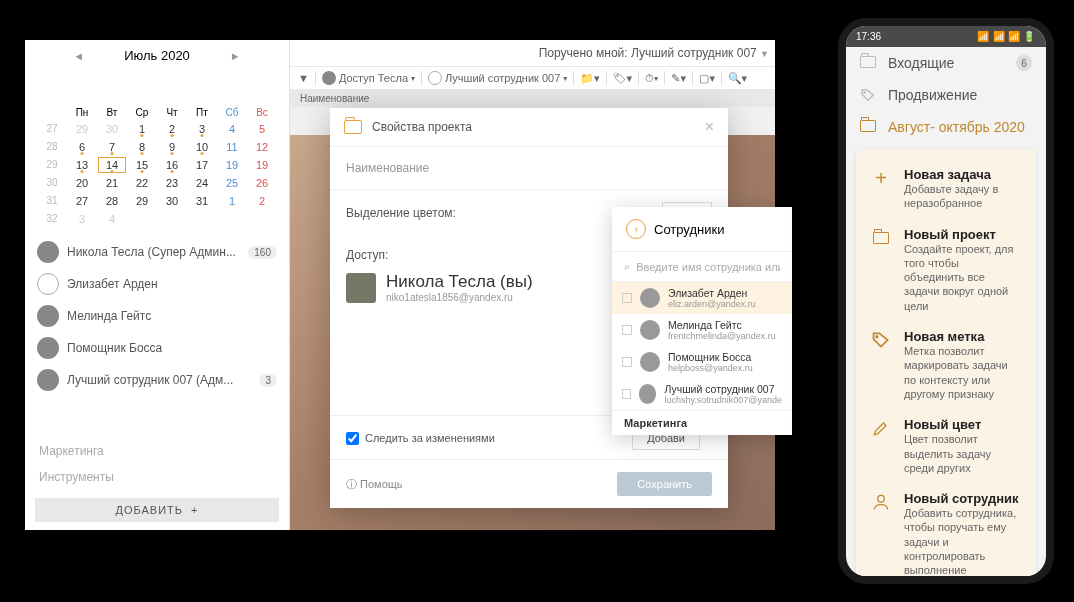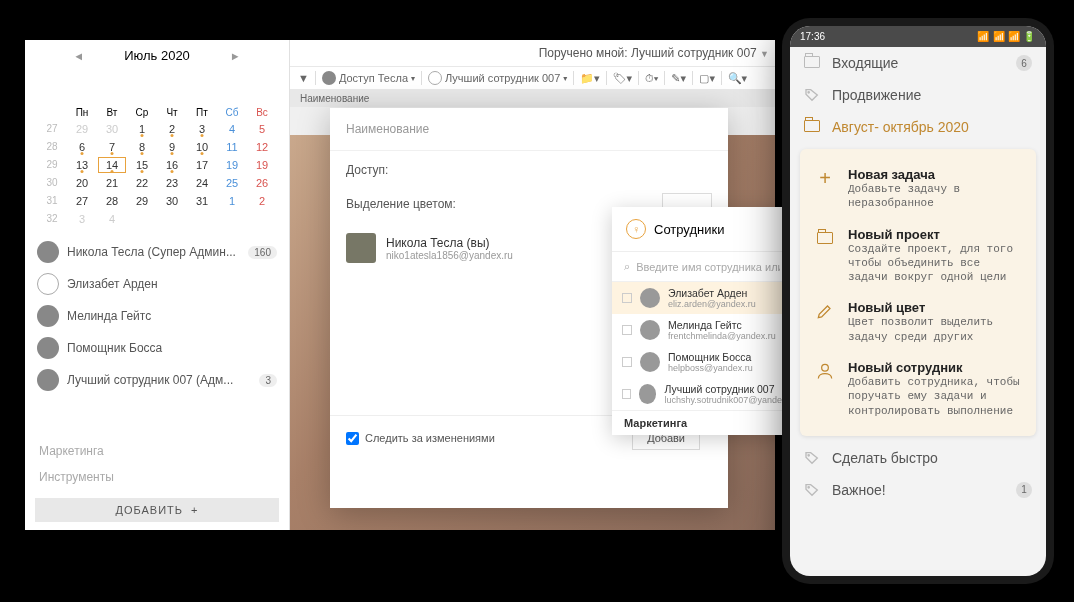--- a/index.html
+++ b/index.html
@@ -44,21 +44,21 @@
 
   
   .dialog { position: absolute; top: 108px; left: 330px; width: 398px; height: 400px; background: #fff; box-shadow: 0 6px 30px rgba(0,0,0,0.25); font-size: 12px; color: #555; }
   .dlg-head { display: flex; align-items: center; padding: 10px 14px; gap: 10px; border-bottom: 1px solid #eee; }
   .dlg-head .close { margin-left: auto; color: #bbb; font-size: 16px; }
   .dlg-body { padding: 0; }
   .dlg-field { padding: 14px 16px; border-bottom: 1px solid #f0f0f0; color: #999; }
   .dlg-row { padding: 12px 16px; display: flex; align-items: center; gap: 14px; }
   .dlg-user { display: flex; align-items: center; gap: 10px; padding: 6px 16px 14px; }
   .dlg-user .av { width: 30px; height: 30px; border-radius: 3px; background: #776; }
-  .dlg-user .info .nm { font-size: 12px; color: #333; }
+  .dlg-user .info .nm { font-size: 17px; color: #333; }
   .dlg-user .info .em { font-size: 10px; color: #999; }
   .dlg-foot1 { position: absolute; bottom: 48px; left: 0; right: 12px; border-top: 1px solid #eee; padding: 10px 16px; display: flex; align-items: center; font-size: 11px; }
   .dlg-foot1 .btn { margin-left: auto; border: 1px solid #ddd; padding: 5px 14px; color: #555; }
   .dlg-foot2 { position: absolute; bottom: 0; left: 0; right: 0; border-top: 1px solid #eee; padding: 12px 16px; display: flex; align-items: center; }
   .dlg-foot2 .help { font-size: 11px; color: #888; }
   .dlg-foot2 .save { margin-left: auto; background: #8fa8b8; color: #fff; padding: 6px 20px; font-size: 11px; border-radius: 2px; opacity: 0.6; }
   .folder-icon { width: 18px; height: 14px; border: 1.5px solid #e8a23d; border-radius: 2px; position: relative; }
   .folder-icon::before { content:''; position:absolute; top:-4px; left:0; width:8px; height:3px; border:1.5px solid #e8a23d; border-bottom:none; border-radius:2px 2px 0 0;}
 
   
@@ -70,33 +70,33 @@
   .emp-item { display: flex; align-items: center; gap: 8px; padding: 5px 10px; }
   .emp-item.sel { background: #fef3e0; }
   .emp-item .chk { width: 10px; height: 10px; border: 1px solid #ccc; }
   .emp-item .av { width: 20px; height: 20px; border-radius: 50%; background: #999; }
   .emp-item .txt .nm { font-size: 10.5px; color: #333; }
   .emp-item .txt .em { font-size: 9px; color: #999; white-space: nowrap; }
   .emp-foot { border-top: 1px solid #eee; padding: 10px; text-align: center; }
   .emp-foot .btn { display: inline-block; border: 1px solid #ddd; padding: 6px 18px; font-size: 11px; }
 
   
-  .phone { position: absolute; top: 18px; right: 20px; width: 272px; height: 566px; background: #1a1a1a; border-radius: 28px; padding: 8px; box-shadow: 0 10px 40px rgba(0,0,0,0.5); }
+  .phone { position: absolute; top: 18px; right: 20px; width: 216px; height: 566px; background: #1a1a1a; border-radius: 28px; padding: 8px; box-shadow: 0 10px 40px rgba(0,0,0,0.5); }
   .screen { width: 100%; height: 100%; background: #f3f3f3; border-radius: 20px; overflow: hidden; position: relative; }
   .status-bar { background: #4a4a4a; color: #fff; font-size: 10px; padding: 5px 10px; display: flex; justify-content: space-between; }
   .ph-row { display: flex; padding: 8px 14px; gap: 10px; font-size: 14px; color: #555; }
   .ph-row .ico { width: 18px; height: 16px; }
   .ph-row .badge { margin-left: auto; background: #ddd; border-radius: 8px; width: 16px; height: 16px; font-size: 10px; display: flex; align-items: center; justify-content: center; color: #666; }
   .ph-row.accent { color: #c08830; }
   .ph-card { margin: 6px 10px; background: #faf3e6; border-radius: 6px; padding: 10px 0; box-shadow: 0 1px 4px rgba(0,0,0,0.1); }
   .ph-opt { display: flex; gap: 12px; padding: 8px 14px; }
   .ph-opt .oico { width: 22px; height: 22px; flex-shrink: 0; display: flex; align-items: center; justify-content: center; color: #c08830; }
   .ph-opt .oico svg { width: 20px; height: 20px; }
   .ph-opt .otxt .ot { font-size: 13px; font-weight: bold; color: #222; }
-  .ph-opt .otxt .od { font-size: 11px; color: #666; line-height: 1.3; font-family: Liberation Mono, monospace; }
+  .ph-opt .otxt .od { font-size: 11px; color: #666; line-height: 1.3; }
   .folder-sm { width: 16px; height: 12px; border: 1.5px solid currentColor; border-radius: 1px; position: relative; display: inline-block; }
   .folder-sm::before { content:''; position:absolute; top:-4px; left:0; width:6px; height:3px; border:1.5px solid currentColor; border-bottom:none; }
   .tag-sm { width: 16px; height: 16px; display: inline-block; }
   svg { display: block; }
 </style>
 </head>
 <body>
 
 <div class="desktop">
   <div class="sidebar">
@@ -245,41 +245,50 @@
       <span>▢▾</span>
         <span class="sep"></span>
       <span>🔍▾</span>
     </div>
     <div class="row-label">Наименование</div>
     <div class="bg-img"></div>
   </div>
 </div>
 
 <div class="dialog">
+  <div class="dlg-head">
+    <span class="folder-icon"></span>
+    <span>Свойства проекта</span>
+    <span class="close">×</span>
+  </div>
   <div class="dlg-body">
     <div class="dlg-field">Наименование</div>
-    <div class="dlg-row" style="padding-bottom:4px">
-        <span>Доступ:</span>
-      </div>
     <div class="dlg-row">
       <span>Выделение цветом:</span>
       <span style="margin-left:auto;border:1px solid #ddd;width:50px;height:22px"></span>
     </div>
+    <div class="dlg-row" style="padding-bottom:4px">
+        <span>Доступ:</span>
+      </div>
     <div class="dlg-user">
       <div class="av"></div>
       <div class="info">
         <div class="nm">Никола Тесла (вы)</div>
         <div class="em">niko1atesla1856@yandex.ru</div>
       </div>
     </div>
   </div>
   <div class="dlg-foot1">
     <input type="checkbox" checked="" style="margin-right: 6px;">
     <span>Следить за изменениями</span>
     <span class="btn">Добави</span>
+  </div>
+  <div class="dlg-foot2">
+    <span class="help">ⓘ <span>Помощь</span></span>
+    <span class="save">Сохранить</span>
   </div>
 </div>
 
 <div class="emp-pop">
   <div class="emp-head">
     <span class="emp-icon">♀</span>
     <span style="font-size:13px">Сотрудники</span>
   </div>
   <div class="emp-search">
     <span>⌕</span>
@@ -362,20 +371,32 @@
     <span class="oico">
             <span class="folder-sm"></span>
           </span>
     <span class="otxt">
             <div class="ot">Новый проект</div>
             <div class="od">Создайте проект, для того чтобы объединить все задачи вокруг одной цели</div>
           </span>
   </div>
         <div class="ph-opt">
     <span class="oico">
+            <svg class="tag-sm" viewBox="0 0 24 24" fill="none" stroke="currentColor" stroke-width="2">
+              <path d="M20 12l-8 8-9-9V4h7z"></path>
+              <circle cx="7" cy="8" r="1"></circle>
+            </svg>
+          </span>
+    <span class="otxt">
+            <div class="ot">Новая метка</div>
+            <div class="od">Метка позволит маркировать задачи по контексту или другому признаку</div>
+          </span>
+  </div>
+        <div class="ph-opt">
+    <span class="oico">
             <svg viewBox="0 0 24 24" fill="none" stroke="currentColor" stroke-width="1.5">
               <path d="M4 20l4-1 10-10-3-3L5 16z"></path>
             </svg>
           </span>
     <span class="otxt">
             <div class="ot">Новый цвет</div>
             <div class="od">Цвет позволит выделить задачу среди других</div>
           </span>
   </div>
         <div class="ph-opt">

